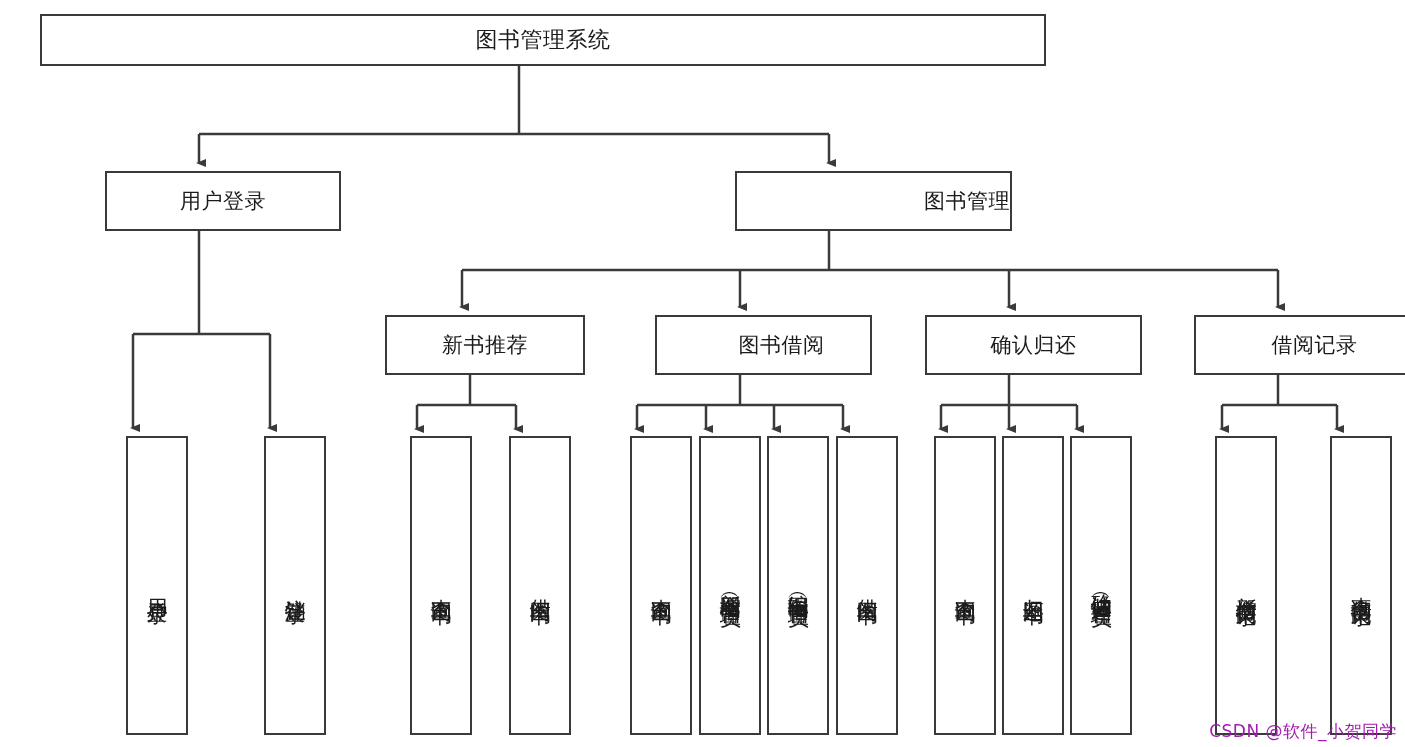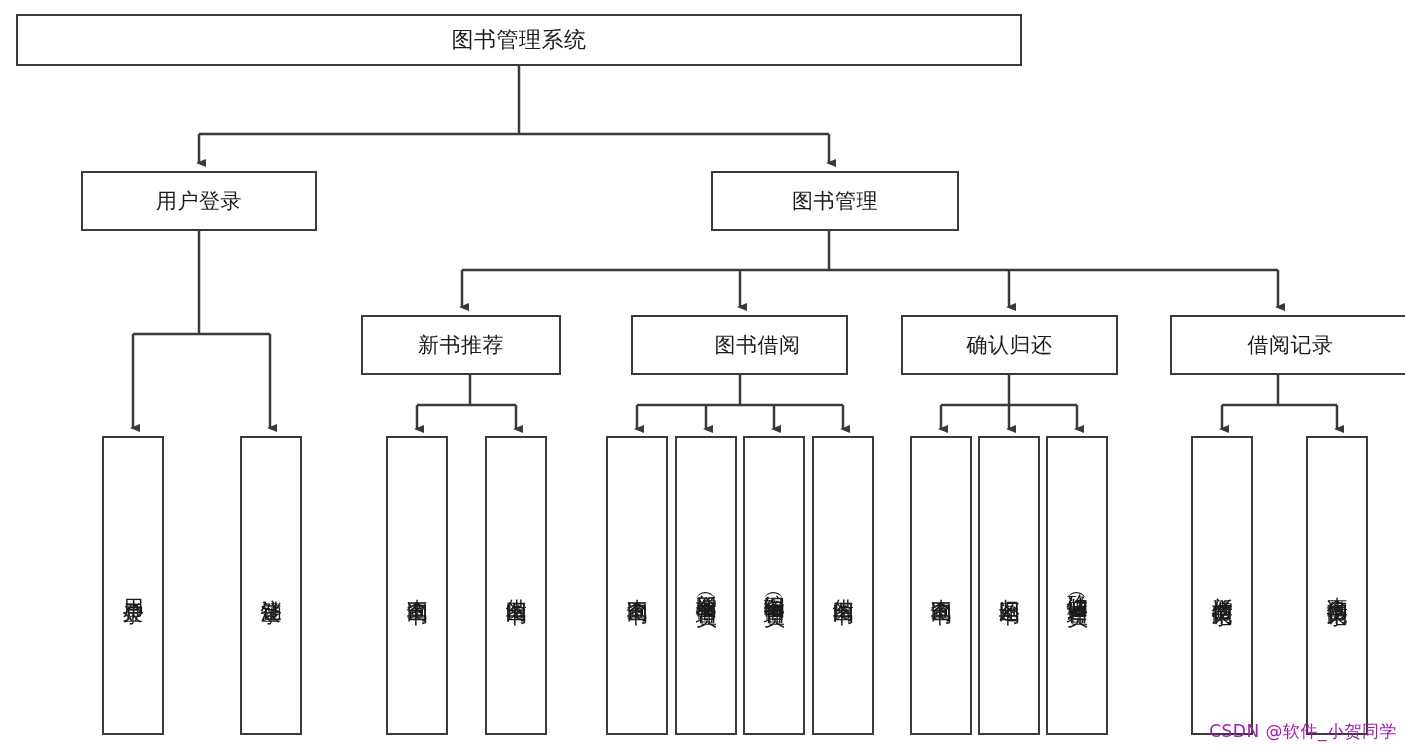--- a/index.html
+++ b/index.html
@@ -26,20 +26,21 @@
   }
   .node {
     position: absolute;
     box-sizing: border-box;
     border: 2px solid #3a3a3a;
     background: #ffffff;
     display: flex;
     align-items: center;
     justify-content: center;
     color: #1b1b1b;
+    margin-left: 24px;
   }
   .node .label {
     font-size: 21px;
     line-height: 1.15;
     letter-spacing: 0.5px;
     white-space: nowrap;
   }
   .node.vertical {
     align-items: center;
     justify-content: center;
@@ -119,21 +120,21 @@
     </g>
   </svg>
 
   <div class="node root" style="left:16px; top:14px; width:1006px; height:52px;">
     <span class="label">图书管理系统</span>
   </div>
 
   <div class="node" style="left:81px; top:171px; width:236px; height:60px;">
     <span class="label">用户登录</span>
   </div>
-  <div class="node" style="left:711px; top:171px; width:248px; height:60px;">
+  <div class="node" style="left:711px; top:171px; width:277px; height:60px;justify-content:flex-end;">
     <span class="label">图书管理</span>
   </div>
 
   <div class="node" style="left:361px; top:315px; width:200px; height:60px;">
     <span class="label">新书推荐</span>
   </div>
   <div class="node" style="left:631px; top:315px; width:217px; height:60px;padding-left:36px;">
     <span class="label">图书借阅</span>
   </div>
   <div class="node" style="left:901px; top:315px; width:217px; height:60px;">

